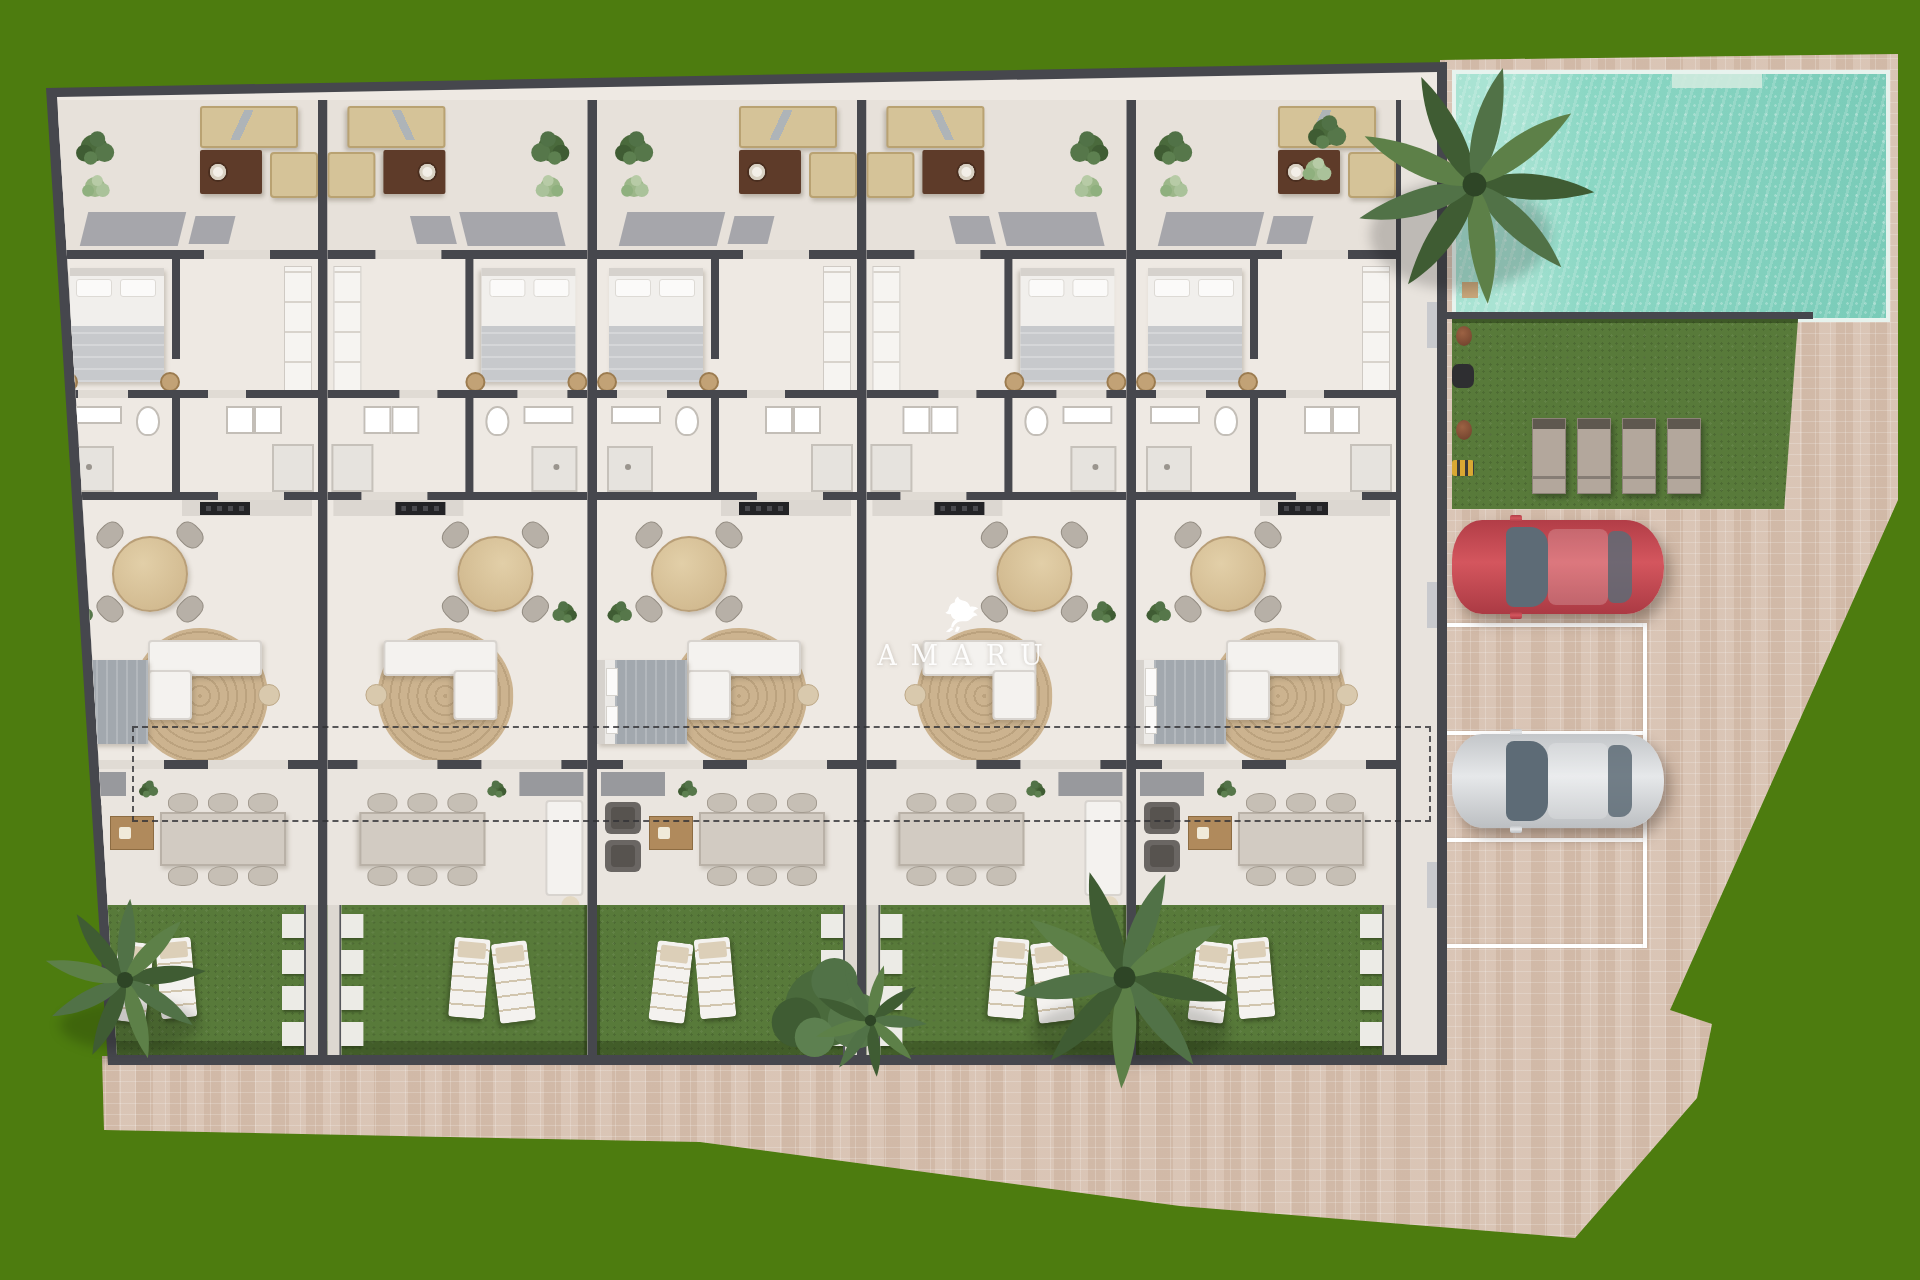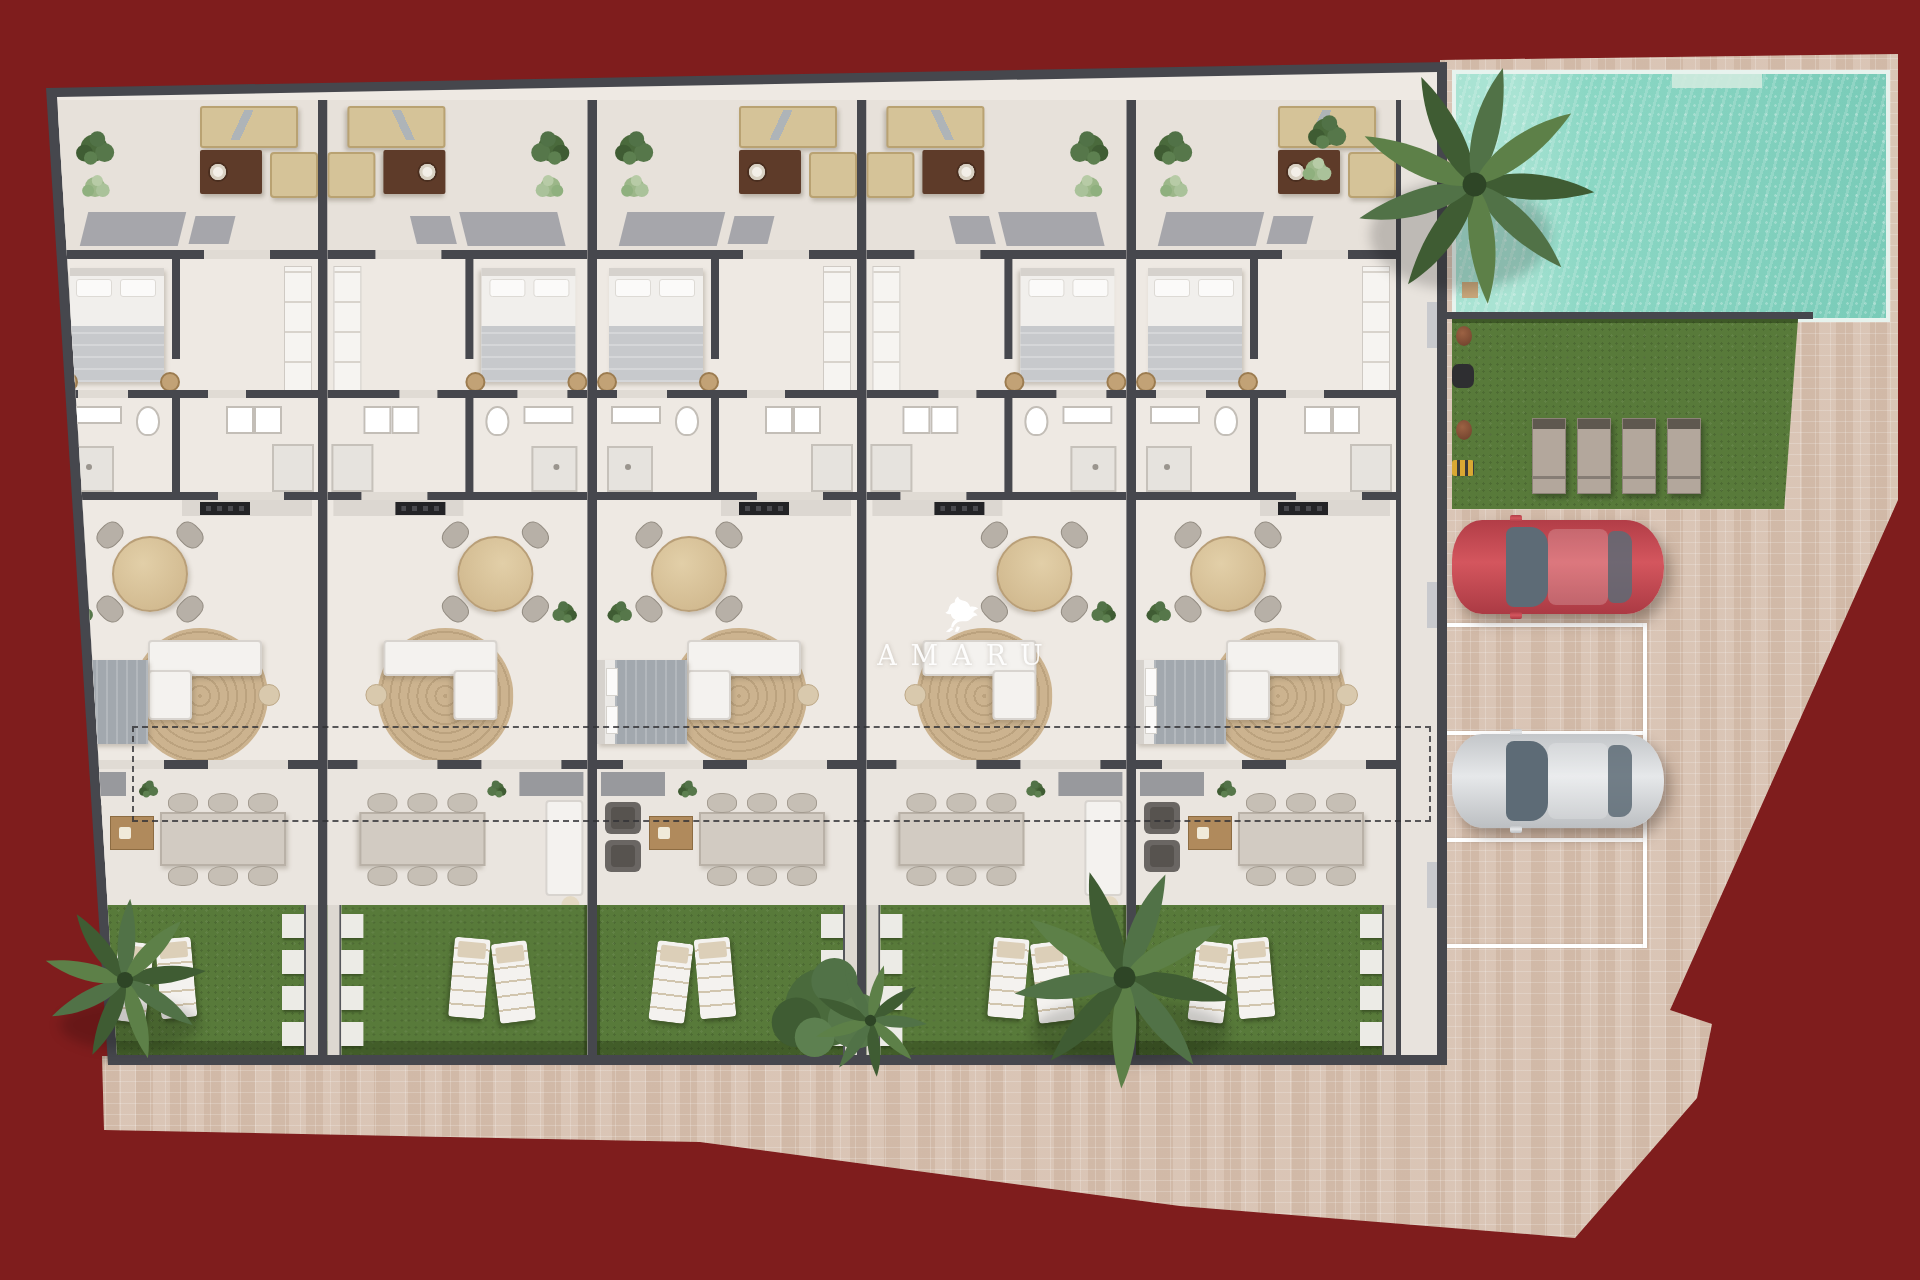--- a/index.html
+++ b/index.html
@@ -1,16 +1,16 @@
 <!DOCTYPE html>
 <html style="--wall: #46474d; --floor: #eee9e3; --terrace: #e7e1da; --patio: #eae5df; --corridor: #e8e3dd; --path: #ddd8d1; --garden: #587a3a; --pool-water: #84d2bf; --pool-water-light: #a9e3d3; --pool-edge: #e7f3ee; --pavement: #d7c1b0; --pavement-line: #ffffff; --rug: #ccb38f; --wood: #b08a5c; --sofa-beige: #d5c398; --coffee-table-brown: #5e3b29; --white-furniture: #f4f2ef; --furniture-gray: #b7b0a7; --dark-chair: #6a6663; --bed-blanket: #c7c9cc; --bed-gray: #a2a8ae; --lawn-lounger: #b3a79c; --canopy-gray: #9a9ba2; --car-red: #c64a52; --car-silver: #d8dadc; --car-glass: #5d6b76; --dash-line: #3a3a3e;"><head>
 <meta charset="utf-8">
 <style>
   html,body{margin:0;padding:0;background:#fff;}
-  .stage{position:relative;width:1920px;height:1280px;background:#7f1d1d;overflow:hidden;
+  .stage{position:relative;width:1920px;height:1280px;background:#4d7c0f;overflow:hidden;
          font-family:"Liberation Sans",sans-serif;}
   .abs{position:absolute;}
 
   
   .pavement{position:absolute;inset:0;
     background-color:var(--pavement,#d7c1b0);
     background-image:
       repeating-linear-gradient(0deg, rgba(255,255,255,.20) 0 1px, transparent 1px 11px),
       repeating-linear-gradient(90deg, rgba(255,255,255,.20) 0 1px, transparent 1px 15px),
       repeating-linear-gradient(90deg, rgba(166,128,104,.12) 0 17px, rgba(255,255,255,.07) 17px 34px);

